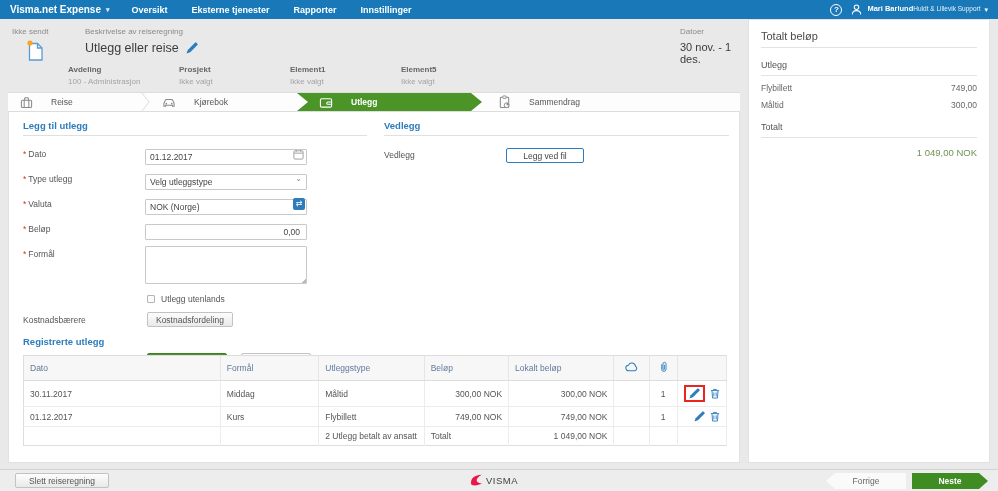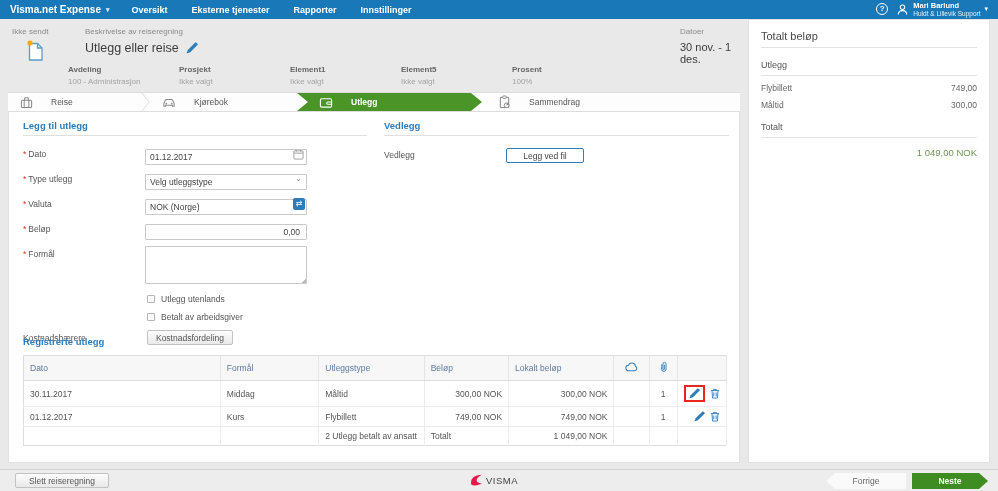--- a/index.html
+++ b/index.html
@@ -9,21 +9,21 @@
 
   
   .topnav { position:absolute; left:0; top:0; width:998px; height:19px; background:#1878b8; display:flex; align-items:center; color:#fff; }
   .brand { display:flex; align-items:center; gap:5px; padding:0 10px; font-size:10px; font-weight:bold; }
   .brand .chev { font-size:7px; opacity:.85; }
   .navitem { display:flex; align-items:center; padding:0 12px; font-size:9px; font-weight:bold; }
   .topnav .spacer { flex:1; }
   .nav-right { display:flex; align-items:center; gap:8px; padding-right:10px; }
   .helpicon { width:12px; height:12px; border:1px solid #fff; border-radius:50%; font-size:8px; line-height:10px; text-align:center; font-weight:bold; }
   .userbox { display:flex; align-items:center; gap:4px; }
-  .username { display:flex; flex-direction:column; line-height:1.1; }
+  .username { display:flex; flex-direction:row; line-height:1.1; }
   .username .n1 { font-size:7.5px; font-weight:bold; }
   .username .n2 { font-size:6.5px; opacity:.9; }
 
   
   .header { position:absolute; left:0; top:19px; width:740px; height:73px; }
   .status-label { position:absolute; left:12px; top:8px; font-size:8px; color:#8a8a8a; }
   .doc-icon { position:absolute; left:26px; top:20px; }
   .desc-label { position:absolute; left:85px; top:8px; font-size:8px; color:#8a8a8a; }
   .trip-title { position:absolute; left:85px; top:22px; font-size:12.5px; color:#3c3c3c; display:flex; align-items:center; gap:7px; }
   .dates-label { position:absolute; left:680px; top:8px; font-size:8px; color:#8a8a8a; }
@@ -181,24 +181,20 @@
           <div class="dv">Ikke valgt</div>
         </div>
       <div class="dim">
           <div class="dl">Element1</div>
           <div class="dv">Ikke valgt</div>
         </div>
       <div class="dim">
           <div class="dl">Element5</div>
           <div class="dv">Ikke valgt</div>
         </div>
-      <div class="dim">
-          <div class="dl">Prosent</div>
-          <div class="dv">100%</div>
-        </div>
     </div>
   </div>
 
   <div class="tabs">
     <div class="tab tab-reise">
       <svg width="13" height="13" viewBox="0 0 14 14">
           <rect x="1.5" y="4.5" width="11" height="8" rx="1.2" fill="none" stroke="#888" stroke-width="1.1"></rect>
           <path d="M5 4.5 V2.8 a.8.8 0 0 1 .8-.8 h2.4 a.8.8 0 0 1 .8.8 V4.5 M4.5 4.5 v8 M9.5 4.5 v8" fill="none" stroke="#888" stroke-width="1.1"></path>
         </svg>
       <span>Reise</span>
@@ -267,24 +263,20 @@
           <span class="ctl"><input class="inp right" value="0,00" style=""></span>
         </div>
         <div class="frow">
           <span class="lab"><span class="req">*</span><span>Formål</span></span>
           <span class="ctl"><textarea class="inp" style=""></textarea></span>
         </div>
       </div>
       <div class="cbrow">
         <span class="cb"></span>
         <span class="cblab">Utlegg utenlands</span>
-      </div>
-      <div class="cbrow">
-        <span class="cb"></span>
-        <span class="cblab">Betalt av arbeidsgiver</span>
       </div>
       <div class="frow" style="margin-top:2px;">
         <span class="lab">Kostnadsbærere</span>
         <button class="btn btn-gray btn-kostnad">Kostnadsfordeling</button>
       </div>
       <div class="action-row">
         <button class="btn btn-green btn-leggtil">Legg til</button>
         <button class="btn btn-gray btn-avbryt">Avbryt</button>
       </div>
     </div>

